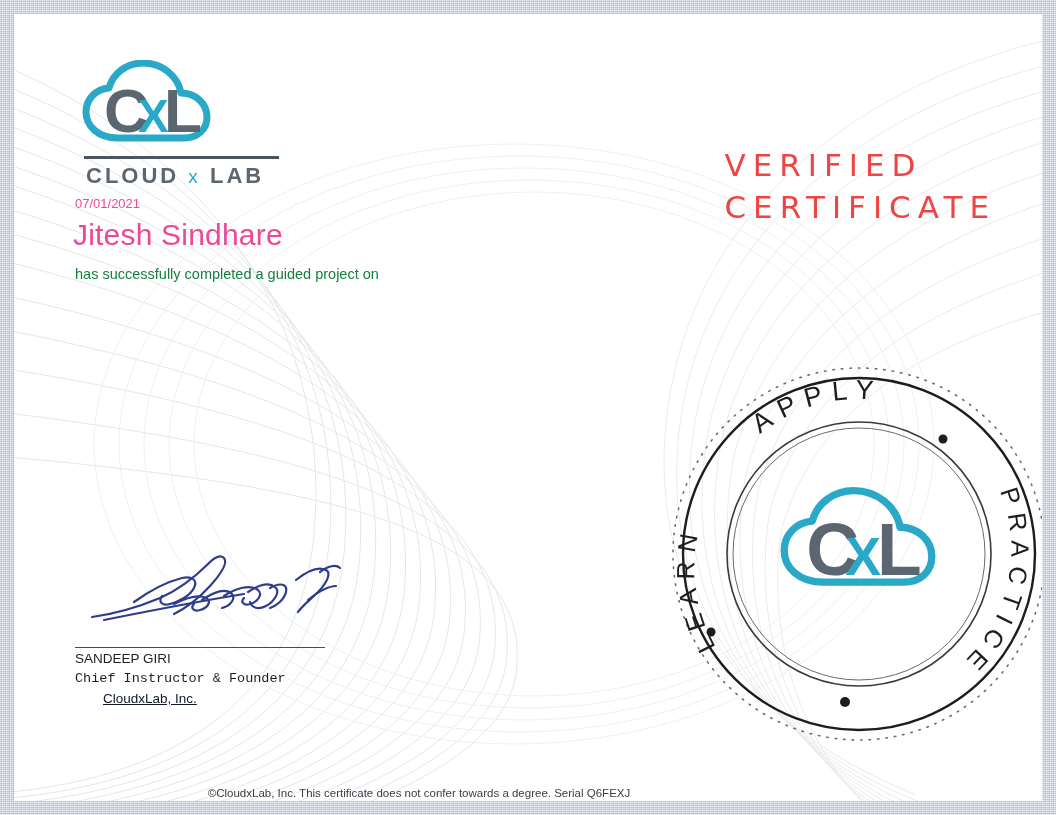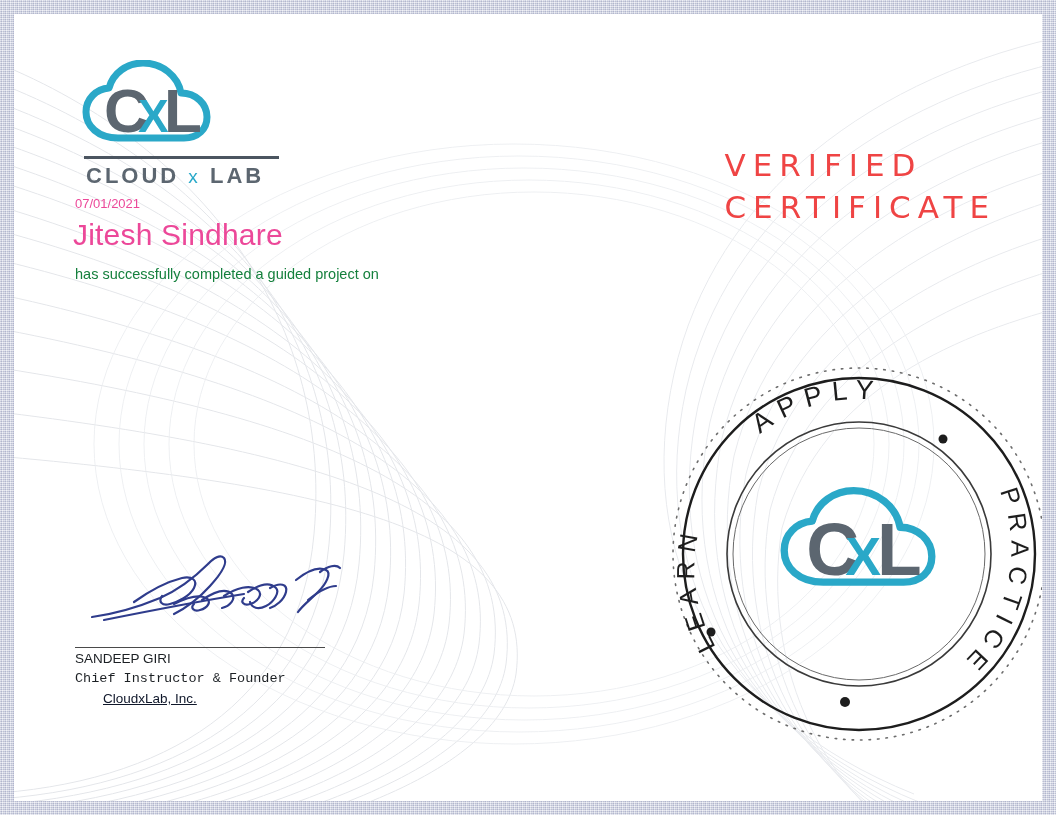--- a/index.html
+++ b/index.html
@@ -331,14 +331,15 @@
 
       <g transform="translate(108,128) scale(1.22)">
         <path d="M42,78 C22,78 10,66 10,52 C10,39 20,29 33,28 C37,13 51,3 67,3 C86,3 102,16 105,33 C120,33 131,44 131,57 C131,69 122,78 108,78 Z" fill="none" stroke="#2aa8c8" stroke-width="6" stroke-linecap="round" stroke-linejoin="round"></path>
         <text x="28" y="72" font-family="'Liberation Sans',sans-serif" font-size="60" font-weight="bold" fill="#5c6670">C</text>
         <text x="60" y="72" font-family="'Liberation Sans',sans-serif" font-size="44" font-weight="bold" fill="#2aa8c8">X</text>
         <text x="86" y="72" font-family="'Liberation Sans',sans-serif" font-size="60" font-weight="bold" fill="#5c6670">L</text>
       </g>
     </svg>
   </div>
 
+  <div class="footer-note">©CloudxLab, Inc. This certificate does not confer towards a degree. Serial Q6FEXJ</div>
 
 </div>
 
 </body></html>

